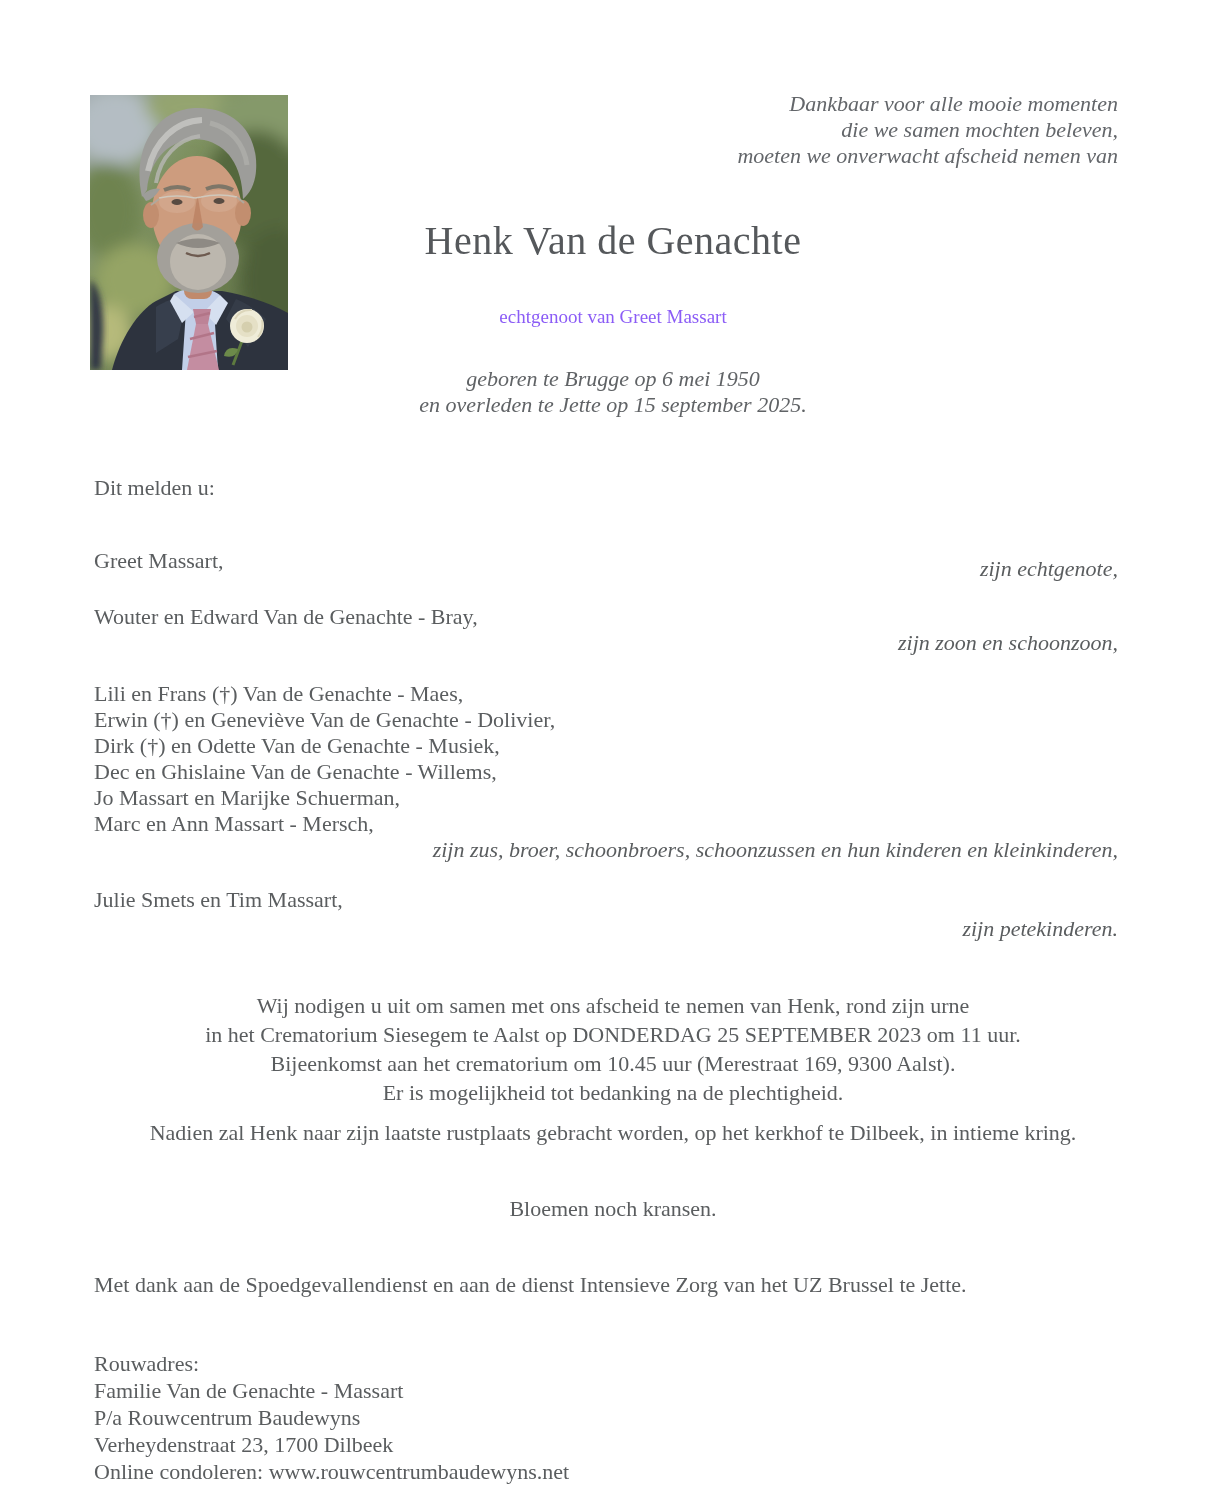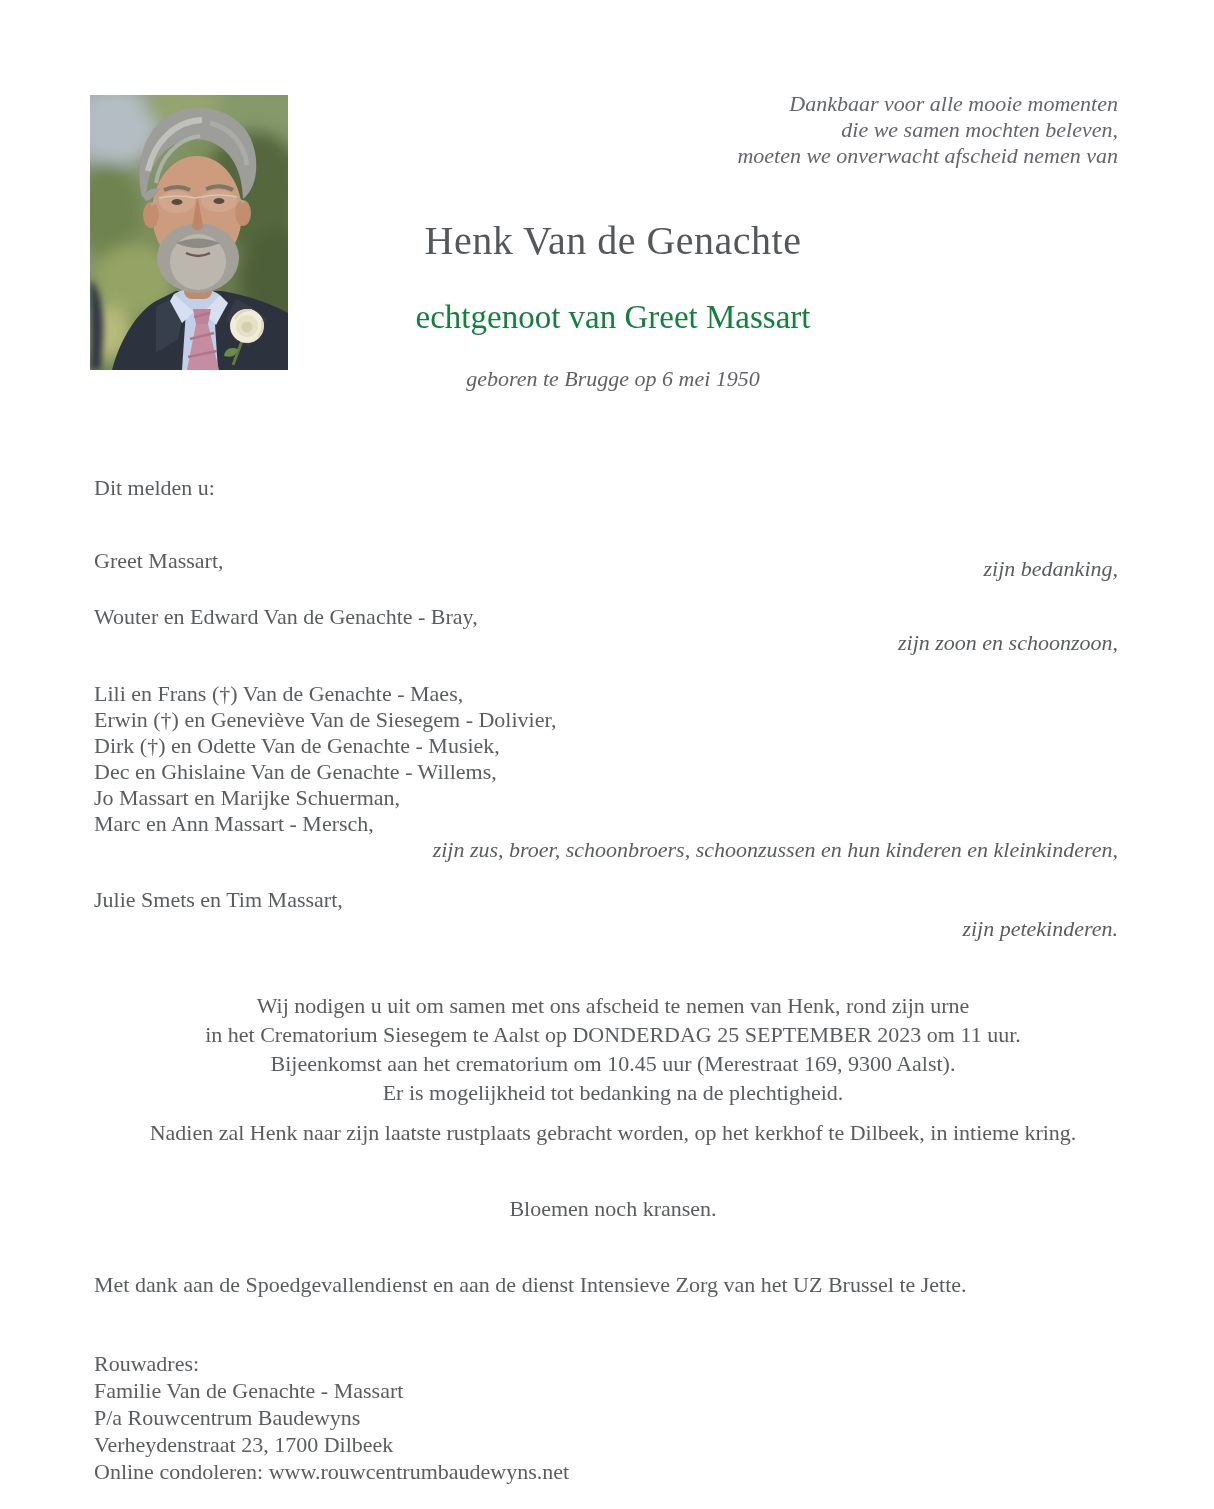--- a/index.html
+++ b/index.html
@@ -20,21 +20,21 @@
   .right-col { right: 96px; text-align: right; }
   .center-col { left: 12px; width: 1202px; text-align: center; }
   .line { line-height: 26px; white-space: nowrap; }
   .quote { line-height: 29px; color: #63666a; }
   .title {
     font-size: 40px;
     line-height: 46px;
     color: #55585b;
     letter-spacing: 0.5px;
   }
-  .subtitle { font-size: 33px; line-height: 34px; color: #15803d; }
+  .subtitle { font-size: 19px; line-height: 34px; color: #8b5cf6; }
   .dates { line-height: 30px; color: #606366; }
   .names-block .line { line-height: 26px; }
   .ceremony .line { line-height: 29px; white-space: nowrap; }
   .address-block .line { line-height: 27px; }
   .photo-frame {
     left: 90px; top: 95px; width: 198px; height: 275px;
     overflow: hidden;
   }
   .photo-frame svg { display: block; }
 </style>
@@ -126,33 +126,34 @@
 
   <div class="abs right-col it quote" style="top: 91px;">
     <div class="line">Dankbaar voor alle mooie momenten</div>
     <div class="line">die we samen mochten beleven,</div>
     <div class="line">moeten we onverwacht afscheid nemen van</div>
   </div>
   <div class="abs center-col subtitle" style="top: 300px;">echtgenoot van Greet Massart</div>
 
   <div class="abs center-col it dates" style="top: 366px;">
     <div class="line">geboren te Brugge op 6 mei 1950</div>
+    <div class="line">en overleden te Jette op 15 september 2025.</div>
   </div>
 
   <div class="abs left-col line" style="top: 475px;">Dit melden u:</div>
 
   <div class="abs left-col line" style="top: 548px;">Greet Massart,</div>
-  <div class="abs right-col it line" style="top: 556px;">zijn bedanking,</div>
+  <div class="abs right-col it line" style="top: 556px;">zijn echtgenote,</div>
 
   <div class="abs left-col line" style="top: 604px;">Wouter en Edward Van de Genachte - Bray,</div>
   <div class="abs right-col it line" style="top: 630px; font-family: Liberation Serif, serif;">zijn zoon en schoonzoon,</div>
 
   <div class="abs left-col names-block" style="top: 681px;">
     <div class="line">Lili en Frans (†) Van de Genachte - Maes,</div>
-    <div class="line">Erwin (†) en Geneviève Van de Siesegem - Dolivier,</div>
+    <div class="line">Erwin (†) en Geneviève Van de Genachte - Dolivier,</div>
     <div class="line">Dirk (†) en Odette Van de Genachte - Musiek,</div>
     <div class="line">Dec en Ghislaine Van de Genachte - Willems,</div>
     <div class="line">Jo Massart en Marijke Schuerman,</div>
     <div class="line">Marc en Ann Massart - Mersch,</div>
   </div>
   <div class="abs right-col it line" style="top: 837px;">zijn zus, broer, schoonbroers, schoonzussen en hun kinderen en kleinkinderen,</div>
 
   <div class="abs left-col line" style="top: 887px;">Julie Smets en Tim Massart,</div>
   <div class="abs right-col it line" style="top: 916px;">zijn petekinderen.</div>
 

